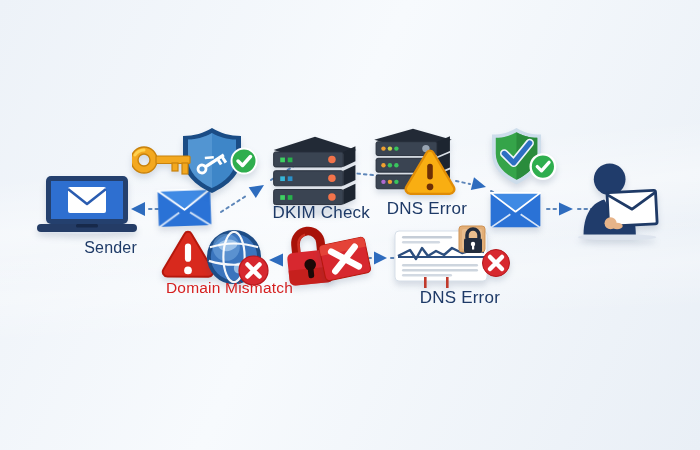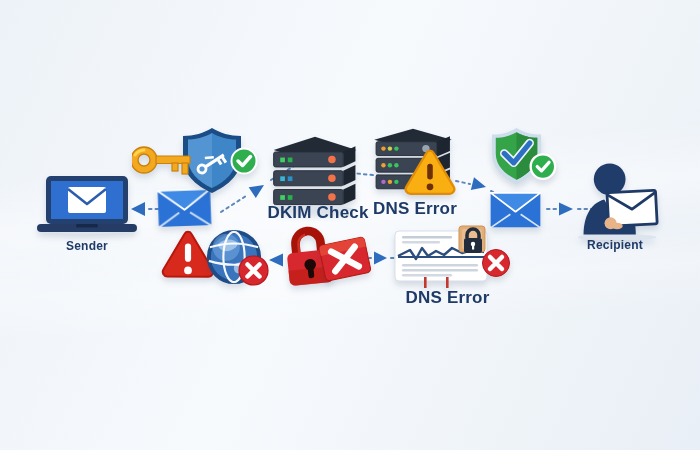--- a/index.html
+++ b/index.html
@@ -13,25 +13,25 @@
   .swoosh{position:absolute;pointer-events:none;}
   .sw1{left:-60px;top:150px;width:820px;height:110px;
     background:linear-gradient(180deg,rgba(255,255,255,0),rgba(255,255,255,.75) 50%,rgba(255,255,255,0));
     transform:rotate(-5deg);opacity:.55;}
   .sw2{left:-60px;top:235px;width:820px;height:90px;
     background:linear-gradient(180deg,rgba(255,255,255,0),rgba(255,255,255,.6) 50%,rgba(255,255,255,0));
     transform:rotate(-3deg);opacity:.5;}
   .icon{position:absolute;filter:drop-shadow(0 4px 3px rgba(40,60,100,.16));}
   .flat{filter:none;}
   .lbl{
-    position:absolute;text-align:center;font-weight:bold;
+    position:absolute;text-align:right;font-weight:normal;
     color:#1e3a67;font-size:17px;letter-spacing:.2px;
   }
   .lbl.red{color:#d51f1f;font-size:15.5px;}
-  .lbl.big{font-size:12px;}
+  .lbl.big{font-size:16px;}
   #connectors{position:absolute;left:0;top:0;}
 </style>
 </head>
 <body>
 
 <div class="canvas">
 
   <div class="swoosh sw1"></div>
   <div class="swoosh sw2"></div>
 
@@ -177,21 +177,20 @@
     <circle cx="36" cy="25" r="17" fill="#203c6b"></circle>
     <path d="M8,84 C8,60 20,46 36,46 C54,46 64,60 64,84 Z" fill="#203c6b"></path>
     <polygon points="30,46 42,46 36,57" fill="#eef2f8"></polygon>
     <g transform="rotate(-3 60 56)">
       <rect x="34" y="38" width="52" height="36" rx="2" fill="#ffffff" stroke="#1f3a66" stroke-width="3"></rect>
       <path d="M34,40 L60,57 L86,40" fill="none" stroke="#1f3a66" stroke-width="3" stroke-linejoin="round"></path>
     </g>
     <circle cx="37" cy="72" r="6.5" fill="#e7b489"></circle>
     <ellipse cx="44" cy="75" rx="6" ry="3.5" fill="#e7b489"></ellipse>
   </svg>
-  <div class="lbl big" style="left:560px;top:238px;width:110px">Recipient</div>
 
   <svg class="icon" style="left:159px;top:227px" width="58" height="54" viewBox="0 0 60 56">
     <path d="M26.5,7 L4.5,44 a5,5 0 0 0 4.3,7.5 h42.4 a5,5 0 0 0 4.3,-7.5 L33.5,7 a4,4 0 0 0 -7,0 Z" fill="#d8291d" stroke="#b5170c" stroke-width="2" stroke-linejoin="round"></path>
     <rect x="26.8" y="17" width="6.4" height="19" rx="3.2" fill="#ffffff"></rect>
     <circle cx="30" cy="45" r="4" fill="#ffffff"></circle>
   </svg>
   <svg class="icon" style="left:205px;top:228px" width="58" height="58" viewBox="0 0 60 60">
     <circle cx="30" cy="30" r="26" fill="#3a74bd" stroke="#1d4c86" stroke-width="4"></circle>
     <circle cx="22" cy="20" r="14" fill="#79aee3" opacity=".5"></circle>
     <g fill="#a9cbee" opacity=".85">
@@ -201,20 +200,21 @@
     <g stroke="#ffffff" stroke-width="2.2" fill="none" opacity=".95">
       <ellipse cx="30" cy="30" rx="11" ry="26"></ellipse>
       <path d="M5,20 Q30,12 55,20"></path>
       <path d="M4,34 Q30,42 56,34"></path>
     </g>
   </svg>
   <svg class="icon flat" style="left:237px;top:254px" width="33" height="33" viewBox="0 0 33 33">
     <circle cx="16.5" cy="16.5" r="14.5" fill="#d7282f" stroke="#b5171c" stroke-width="1.2"></circle>
     <path d="M10.5,10.5 L22.5,22.5 M22.5,10.5 L10.5,22.5" stroke="#ffffff" stroke-width="4.5" stroke-linecap="round"></path>
   </svg>
+  <div class="lbl red" style="left:133px;top:279px;width:160px">Domain Mismatch</div>
 
   <svg class="icon" style="left:283px;top:224px" width="54" height="64" viewBox="0 0 56 66">
     <g transform="rotate(-6 28 40)">
       <path d="M15,32 V20 a13,13 0 0 1 26,0 V32" stroke="#a81309" stroke-width="9" fill="none"></path>
       <path d="M18,31 V20 a10,10 0 0 1 8,-9.6" stroke="#d8392c" stroke-width="2.5" fill="none" opacity=".8"></path>
       <rect x="5" y="28" width="46" height="34" rx="6" fill="#d7282f"></rect>
       <path d="M5,46 h46 v10 a6,6 0 0 1 -6,6 h-34 a6,6 0 0 1 -6,-6 Z" fill="#bd1b14" opacity=".65"></path>
       <circle cx="28" cy="42" r="6" fill="#1c0907"></circle>
       <rect x="25" y="45" width="6" height="11" rx="2.5" fill="#1c0907"></rect>
     </g>

